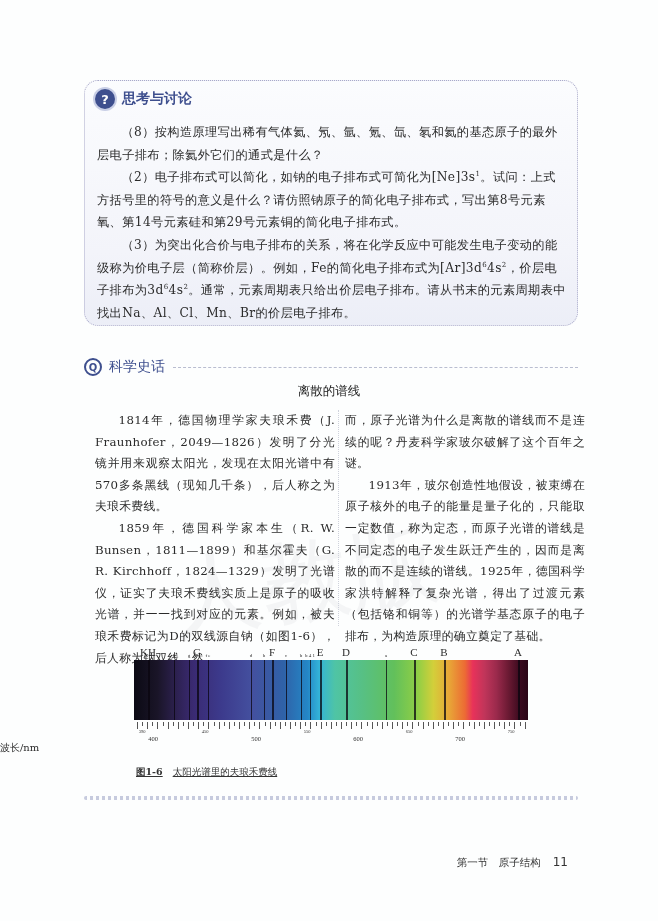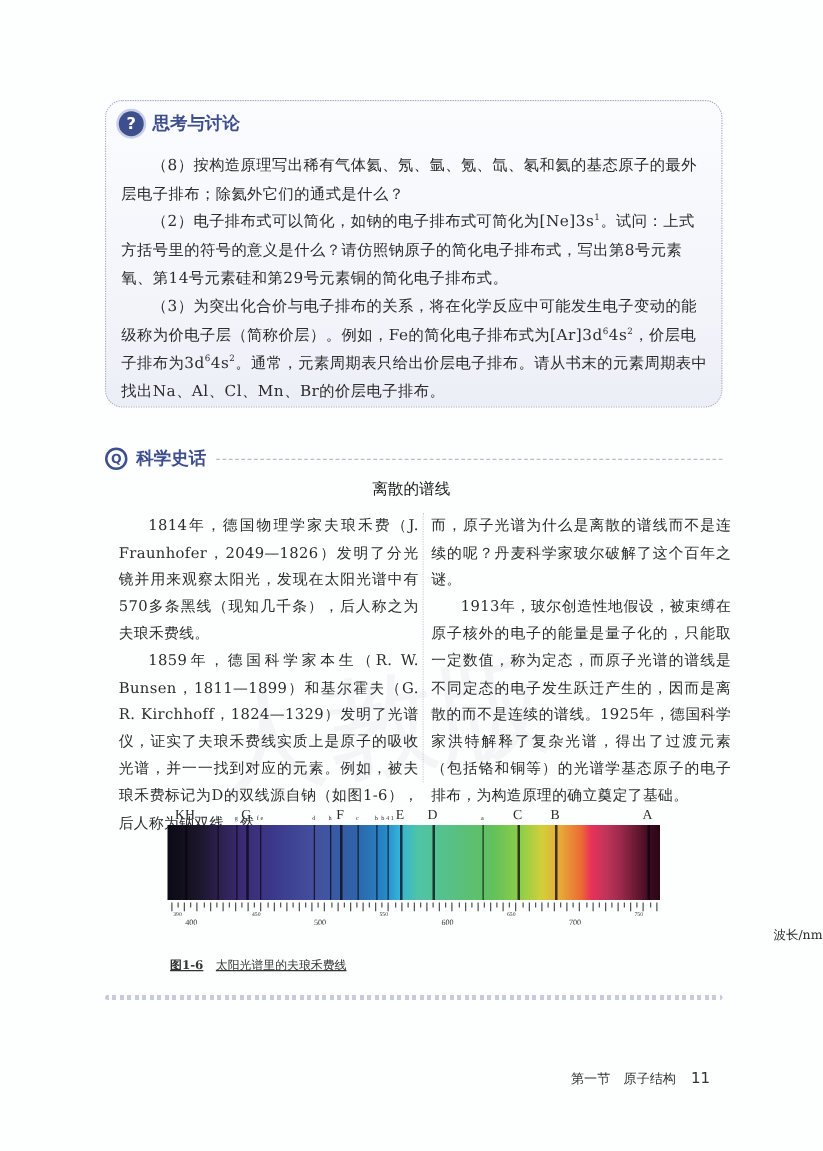--- a/index.html
+++ b/index.html
@@ -25,21 +25,21 @@
   .box-body { position:absolute; left:12px; top:40px; width:470px; font-size:12.2px; line-height:22.6px; letter-spacing:0.4px; }
   .box-body p { margin:0; text-indent:2em; }
   sup { font-size:7px; vertical-align:super; line-height:0; }
 
   .hist-header { position:absolute; left:84px; top:358px; display:flex; align-items:center; width:494px; }
   .hist-icon {
     width:18px; height:18px; border-radius:50%; border:2.5px solid #3e4f8e; box-sizing:border-box;
     display:flex; align-items:center; justify-content:center; color:#3e4f8e;
     font-family:"DejaVu Sans", sans-serif; font-size:10px; font-weight:bold;
   }
-  .hist-title { margin-left:7px; font-family:"DejaVu Sans", sans-serif; font-weight:bold; color:#3e4f8e; font-size:14px; white-space:nowrap; }
+  .hist-title { margin-left:7px; font-family:"DejaVu Sans", sans-serif; font-weight:normal; color:#3e4f8e; font-size:14px; white-space:nowrap; }
   .hist-line { flex:1; margin-left:8px; border-top:1px dashed #b9bdd0; height:0; }
   .article-title {
     position:absolute; left:0; width:658px; top:383px; text-align:center;
     font-family:"DejaVu Sans", sans-serif; font-size:12.5px; color:#222;
   }
   .col { position:absolute; top:410px; width:240px; font-size:11.8px; line-height:21.6px; letter-spacing:0.3px; text-align:justify; }
   .col p { margin:0; text-indent:2em; }
   .col-left { left:95px; }
   .col-right { left:345px; }
   .col-divider { position:absolute; left:338px; top:410px; height:216px; border-left:1px dotted #cfd2dc; }
@@ -56,21 +56,21 @@
       #2f62a8 38%, #2486c6 44%, #33b3d8 47%, #4fc4a5 51%, #57c084 58%,
       #62c05b 66%, #90cf45 72%, #d3cf3a 76%, #e8a637 80%, #ec6b34 84%,
       #e8325a 86%, #c0355a 89%, #9b2a4c 92%, #6b1a33 95%, #3a0a1e 98%, #2a0616 100%);
   }
   .line { position:absolute; top:0; bottom:0; width:1px; background:rgba(10,5,15,0.75); }
   .ticks { position:relative; height:10px; border-bottom:0; }
   .tick { position:absolute; top:2px; width:1px; background:#555; }
   .tick-labels { position:relative; height:14px; font-family:"Liberation Serif", serif; font-size:6.5px; color:#333; }
   .tick-labels span { position:absolute; transform:translateX(-50%); }
   .small-lbl { font-size:4.5px; top:-2px; }
-  .axis-title { position:absolute; left:0; width:658px; top:741px; text-align:right; font-size:10px; }
+  .axis-title { position:absolute; left:0; width:658px; top:741px; text-align:left; font-size:10px; }
   .caption { position:absolute; left:136px; top:766px; font-size:9.5px; color:#333;text-decoration:underline; }
   .caption b { font-weight:bold; margin-right:10px; }
   .wave-rule { position:absolute; left:84px; top:796px; width:494px; height:4px;
     background: repeating-linear-gradient(90deg,#b9bed6 0 3px, transparent 3px 6px); opacity:0.8; border-radius:2px; }
   .footer { position:absolute; right:90px; top:855px; font-size:10.5px; color:#333; font-family:"DejaVu Sans", sans-serif; }
   .footer .pg { margin-left:12px; font-size:12px; }
   .watermark { position:absolute; left:170px; top:520px; font-size:90px; color:rgba(180,180,190,0.12); font-family:"DejaVu Serif", serif; transform:rotate(-8deg); }
 </style>
 </head>
 <body>

